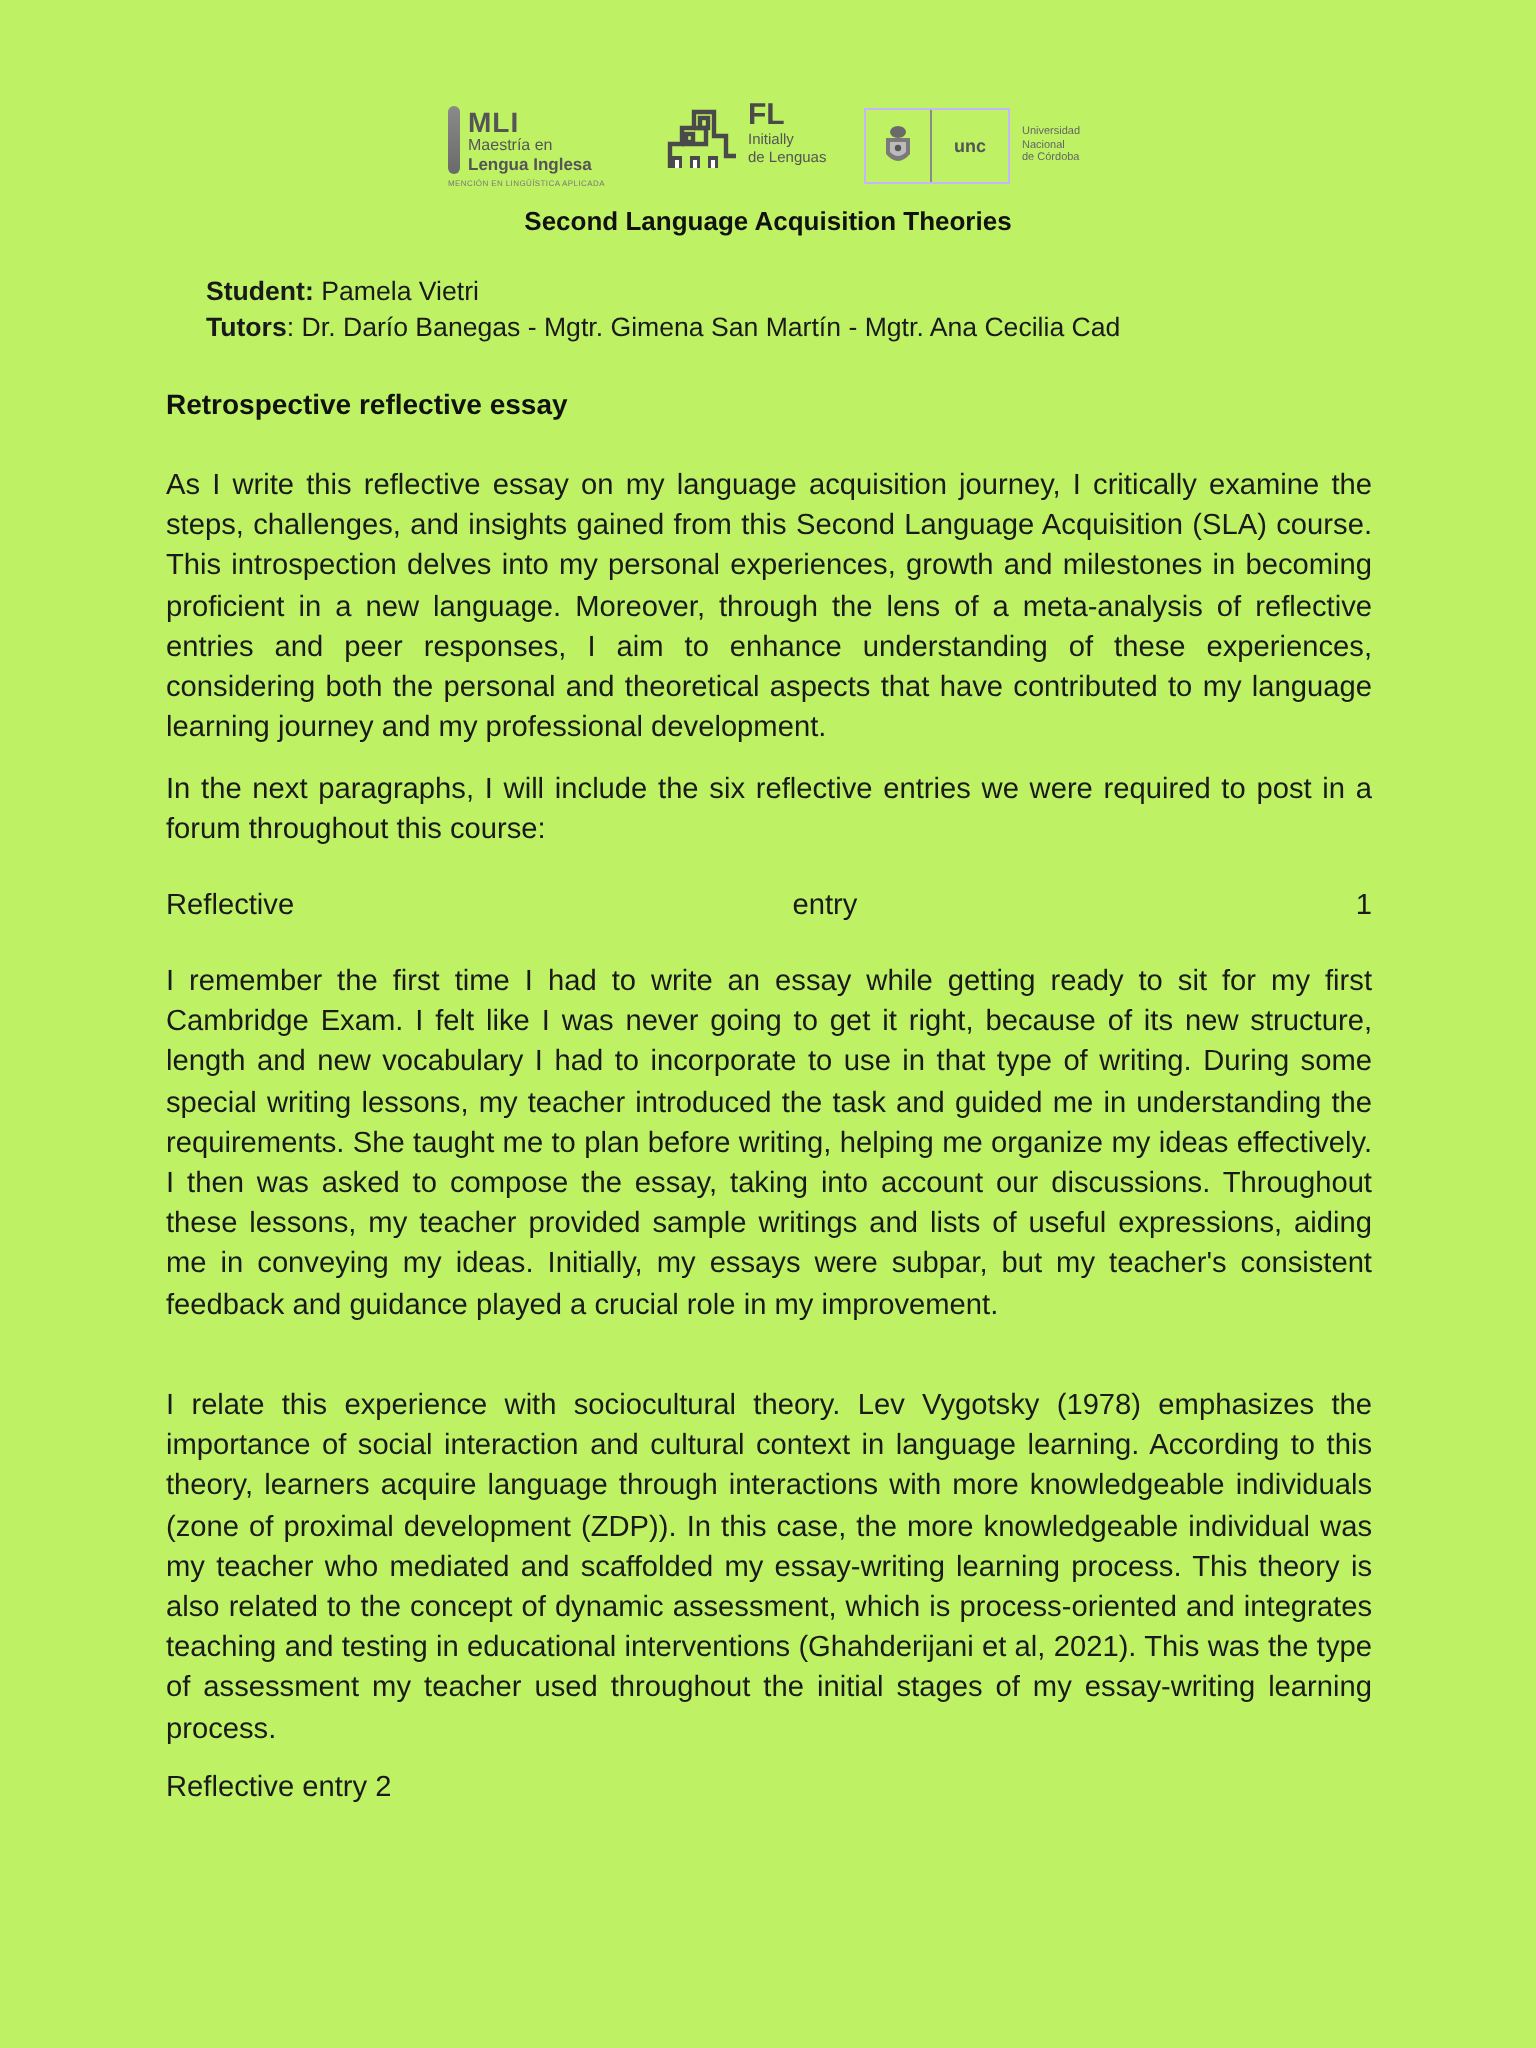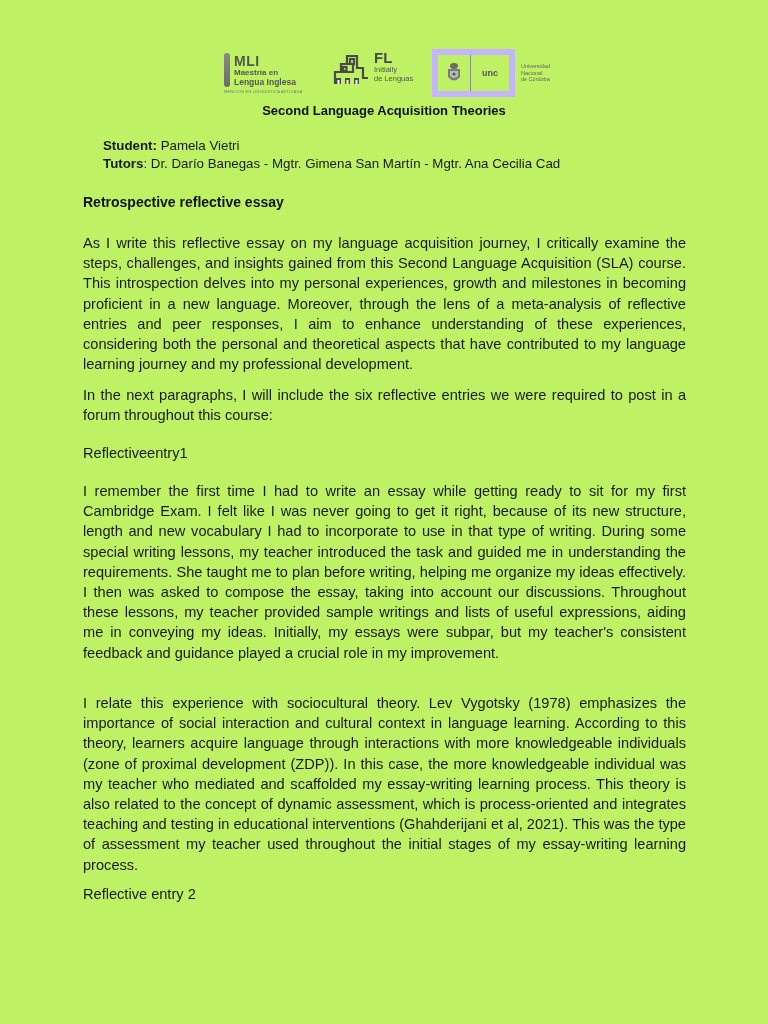--- a/index.html
+++ b/index.html
@@ -53,21 +53,21 @@
       flex-direction: column;
       line-height: 1;
       margin-top: -6px;
     }
     .mli-big {
       font-weight: bold;
       font-size: 14px;
       color: #555;
       letter-spacing: 0.5px;
     }
-    .mli-line1 { font-size: 8px; color: #555; margin-top: 1px; font-weight: bold; }
+    .mli-line1 { font-size: 8px; color: #555; margin-top: 1px; }
     .mli-line2 { font-size: 8.5px; font-weight: bold; color: #555; margin-top: 1px; }
     .mli-sub {
       position: absolute;
       left: 0;
       bottom: 2px;
       font-size: 4px;
       color: #777;
       white-space: nowrap;
       letter-spacing: 0.2px;
     }
@@ -81,21 +81,21 @@
     .fl-text { display: flex; flex-direction: column; line-height: 1; }
     .fl-big { font-weight: bold; font-size: 15px; color: #4a4a4a; }
     .fl-small { font-size: 7.5px; color: #555; margin-top: 1px; }
     .logo-unc {
       display: flex;
       align-items: center;
       height: 46px;
     }
     .unc-box {
       display: flex;
-      border: 6px solid #c4b5fd;
+      border: 1px solid #c4b5fd;
       height: 36px;
     }
     .unc-shield {
       width: 32px;
       display: flex;
       align-items: center;
       justify-content: center;
       border-right: 1px solid #8a8a8a;
     }
     .unc-word {
@@ -154,21 +154,21 @@
     .entry-line {
       position: absolute;
       left: 83px;
       width: 603px;
       font-size: 14.6px;
       line-height: 20px;
       color: #1a1a1a;
     }
     .entry-spread {
       display: flex;
-      justify-content: flex-start;
+      justify-content: space-between;
     }
   </style>
 </head>
 <body>
 
 <div class="page">
 
   <div class="logos">
     <div class="logo-mli">
       <div class="mli-bar"></div>

